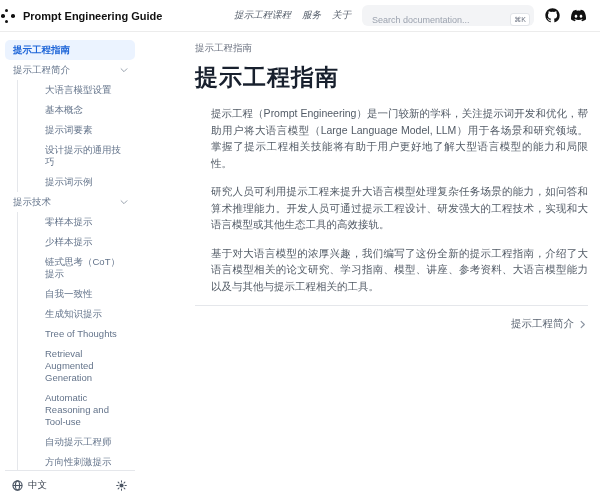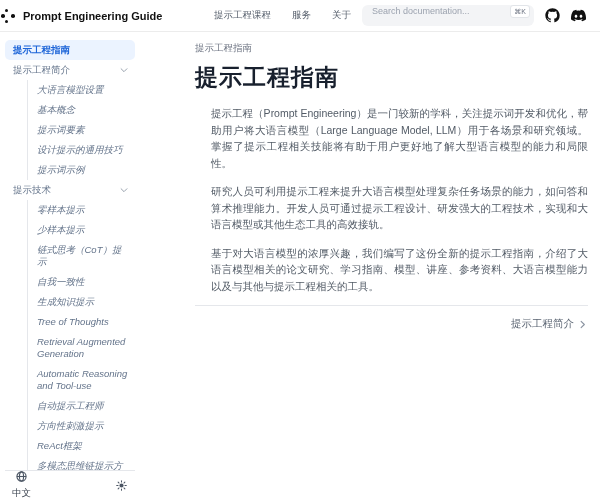--- a/index.html
+++ b/index.html
@@ -26,25 +26,25 @@
   }
   .logo{display:flex;align-items:center;gap:7px;cursor:pointer;}
   .logo-dots{position:relative;width:15px;height:16px;flex:0 0 auto;}
   .logo-dots i{position:absolute;background:#111;border-radius:50%;}
   .logo-dots i:nth-child(1){width:3px;height:3px;left:4px;top:1px;}
   .logo-dots i:nth-child(2){width:3.6px;height:3.6px;left:0px;top:6.5px;}
   .logo-dots i:nth-child(3){width:3px;height:3px;left:4px;top:12px;}
   .logo-dots i:nth-child(4){width:3.6px;height:3.6px;left:10px;top:6.5px;}
   .logo-title{font-size:11px;font-weight:bold;color:#111;white-space:nowrap;}
   .header-right{display:flex;align-items:center;gap:11px;}
-  .hnav{display:flex;align-items:center;gap:21px;}
+  .hnav{display:flex;align-items:center;gap:11px;font-style:italic;}
   .hnav-link{font-size:9.5px;color:#555e6b;text-decoration:none;white-space:nowrap;cursor:pointer;}
   .search{
     width:172px;height:21px;background:var(--search-bg);border-radius:6px;
-    display:flex;align-items:flex-start;gap:15px;padding:0 4px 0 8px;
+    display:flex;align-items:flex-end;gap:15px;padding:0 4px 0 8px;
   }
   .search input{
     flex:1;min-width:0;border:none;background:transparent;outline:none;
     font-size:9px;color:#374151;font-family:inherit;
   }
   .search input::placeholder{color:#9ca3af;}
   .search kbd{
     background:#fff;border:1px solid #e2e5e9;border-radius:3px;
     font-size:7px;line-height:1;color:#6b7280;padding:2px 3px;
     font-family:inherit;white-space:nowrap;
@@ -59,30 +59,30 @@
   }
   .side-nav{flex:1;overflow:hidden;}
   .side-item{
     display:flex;align-items:flex-start;justify-content:space-between;gap:4px;
     font-size:9.5px;color:var(--sidebar-text);line-height:12px;
     padding:4px 6px 4px 8px;border-radius:5px;cursor:pointer;
   }
   .side-item .chev{width:10px;height:10px;flex:0 0 auto;margin-top:1px;color:#9aa3af;}
   .side-item.active{background:var(--active-bg);color:var(--accent);font-weight:bold;}
   .side-item.lvl1{
-    margin-left:22px;border-left:1px solid var(--border);
-    border-radius:0;padding-left:9px;font-style:italic;
+    margin-left:12px;border-left:1px solid var(--border);
+    border-radius:0;padding-left:27px;
   }
   
   .side-footer{
     height:30px;border-top:1px solid var(--border);
     display:flex;align-items:center;justify-content:space-between;
     padding:0 8px 0 7px;margin-top:auto;
   }
-  .lang{display:flex;align-items:center;gap:5px;cursor:pointer;flex-direction:column;}
+  .lang{display:flex;align-items:center;gap:5px;cursor:pointer;}
   .lang-label{font-size:9.5px;color:#3c4450;}
   .footer-icon{width:11px;height:11px;color:#4b5563;display:block;}
   .theme-btn{cursor:pointer;display:flex;align-items:center;}
   
   .main{flex:1;padding:10px 12px 0 8px;overflow:hidden;}
   .breadcrumb{font-size:9.5px;color:var(--text-muted);margin:0 0 4px 0;}
   .page-title{
     font-size:23px;font-weight:bold;color:var(--text-heading);
     margin:7px 0 0 0;letter-spacing:1px;
   }

